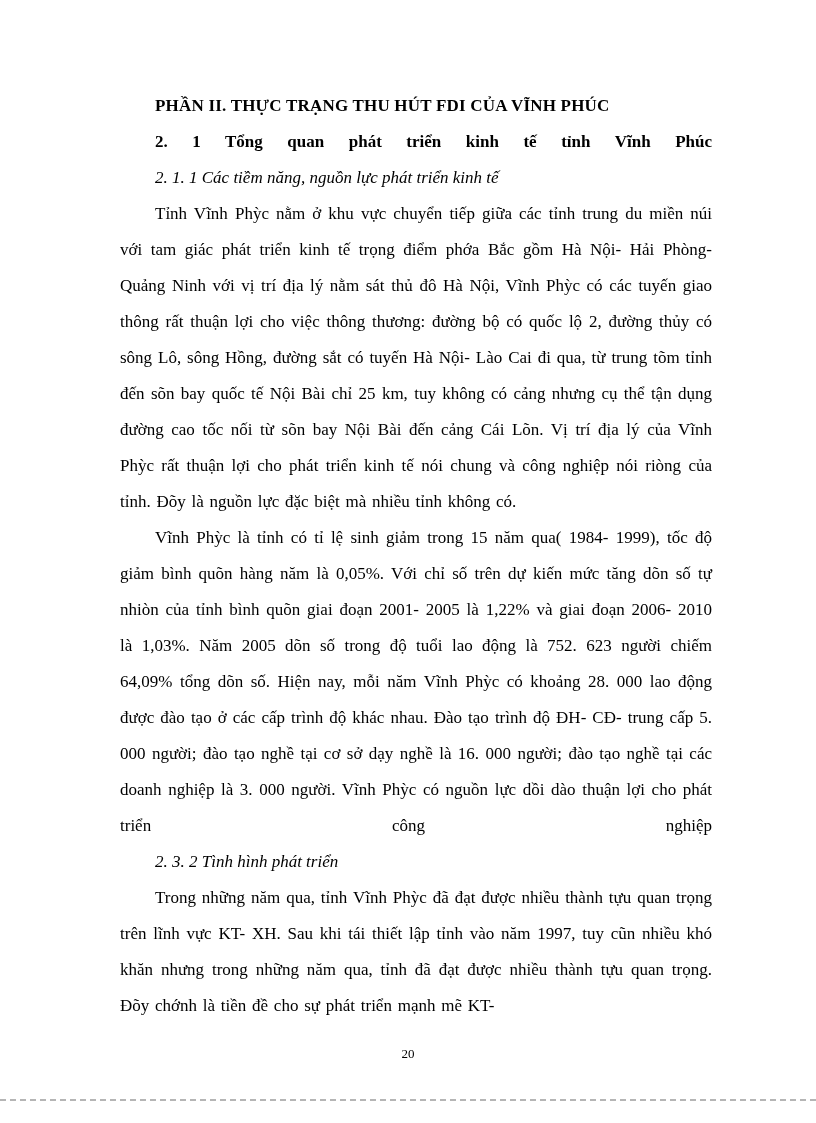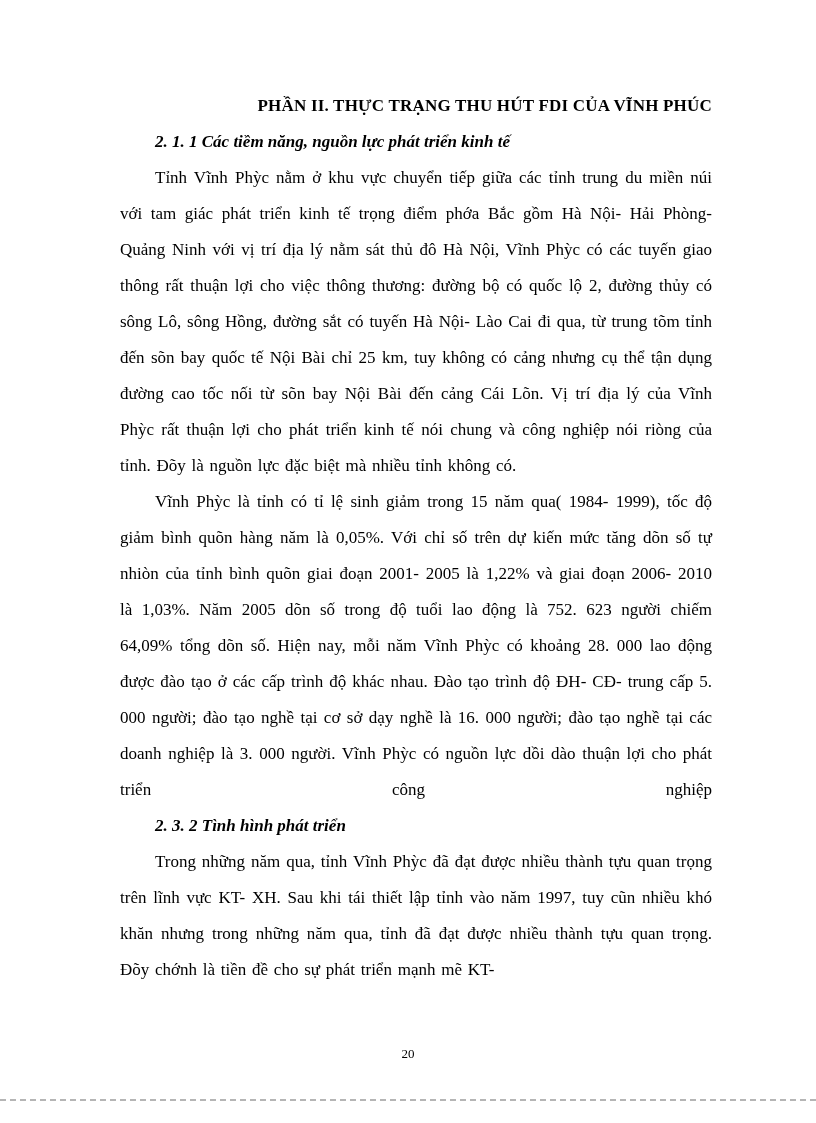--- a/index.html
+++ b/index.html
@@ -22,30 +22,29 @@
   }
   .content p {
     margin: 0;
     font-size: 17px;
     line-height: 36px;
   }
   .doc-title {
     font-weight: bold;
     text-indent: 35px;
     letter-spacing: 0.2px;
-    text-align: right;
   }
   .doc-heading {
     font-weight: bold;
     text-indent: 35px;
     text-align: justify;
     text-align-last: justify;
   }
   .doc-subheading {
-    font-weight: bold;
+    font-weight: normal;
     font-style: italic;
     text-indent: 35px;
   }
   .body-para {
     text-align: justify;
     text-indent: 35px;
     word-spacing: 1.5px;
   }
   .last-line-justified {
     text-align-last: justify;
@@ -67,20 +66,21 @@
     height: 0;
     border-top: 2px dashed #b5b5b5;
   }
 </style>
 </head>
 <body>
 
 <div class="page">
   <div class="content">
     <p class="doc-title">PHẦN II. THỰC TRẠNG THU HÚT FDI CỦA VĨNH PHÚC</p>
+    <p class="doc-heading">2. 1 Tổng quan phát triển kinh tế tỉnh Vĩnh Phúc</p>
     <p class="doc-subheading">2. 1. 1 Các tiềm năng, nguồn lực phát triển kinh tế</p>
     <p class="body-para">Tỉnh Vĩnh Phỳc nằm ở khu vực chuyển tiếp giữa các tỉnh trung du miền núi với tam giác phát triển kinh tế trọng điểm phớa Bắc gồm Hà Nội- Hải Phòng- Quảng Ninh với vị trí địa lý nằm sát thủ đô Hà Nội, Vĩnh Phỳc có các tuyến giao thông rất thuận lợi cho việc thông thương:  đường bộ có quốc lộ 2, đường thủy có sông Lô, sông Hồng, đường sắt có tuyến Hà Nội- Lào Cai đi qua, từ trung tõm tỉnh đến sõn bay quốc tế Nội Bài chỉ 25 km, tuy không có cảng nhưng cụ thể tận dụng đường cao tốc nối từ sõn bay Nội Bài đến cảng Cái Lõn. Vị trí địa lý của Vĩnh Phỳc rất thuận lợi cho phát triển kinh tế nói chung và công nghiệp nói riòng của tỉnh. Đõy là nguồn lực đặc biệt mà nhiều tỉnh không có.</p>
     <p class="body-para last-line-justified">Vĩnh Phỳc là tỉnh có tỉ lệ sinh giảm trong 15 năm qua( 1984- 1999), tốc độ giảm bình quõn hàng năm là 0,05%. Với chỉ số trên dự kiến mức tăng dõn số tự nhiòn của tỉnh bình quõn giai đoạn 2001- 2005 là 1,22% và giai đoạn 2006- 2010 là 1,03%. Năm 2005 dõn số trong độ tuổi lao động là 752. 623 người chiếm 64,09% tổng dõn số. Hiện nay, mỗi năm Vĩnh Phỳc có khoảng 28. 000 lao động được đào tạo ở các cấp trình độ khác nhau. Đào tạo trình độ ĐH- CĐ- trung cấp 5. 000 người; đào tạo nghề tại cơ sở dạy nghề là 16. 000 người; đào tạo nghề tại các doanh nghiệp là 3. 000 người. Vĩnh Phỳc có nguồn lực dồi dào thuận lợi cho phát triển công nghiệp</p>
     <p class="doc-subheading">2. 3. 2 Tình hình phát triển</p>
     <p class="body-para">Trong những năm qua, tỉnh Vĩnh Phỳc đã đạt được nhiều thành tựu quan trọng trên lĩnh vực KT- XH. Sau khi tái thiết lập tỉnh vào năm 1997, tuy cũn nhiều khó khăn nhưng trong những năm qua, tỉnh đã đạt được nhiều thành tựu quan trọng. Đõy chớnh là tiền đề cho sự phát triển mạnh mẽ KT-</p>
   </div>
 
   <div class="page-number">20</div>
 
   <div class="bottom-dashed"></div>

